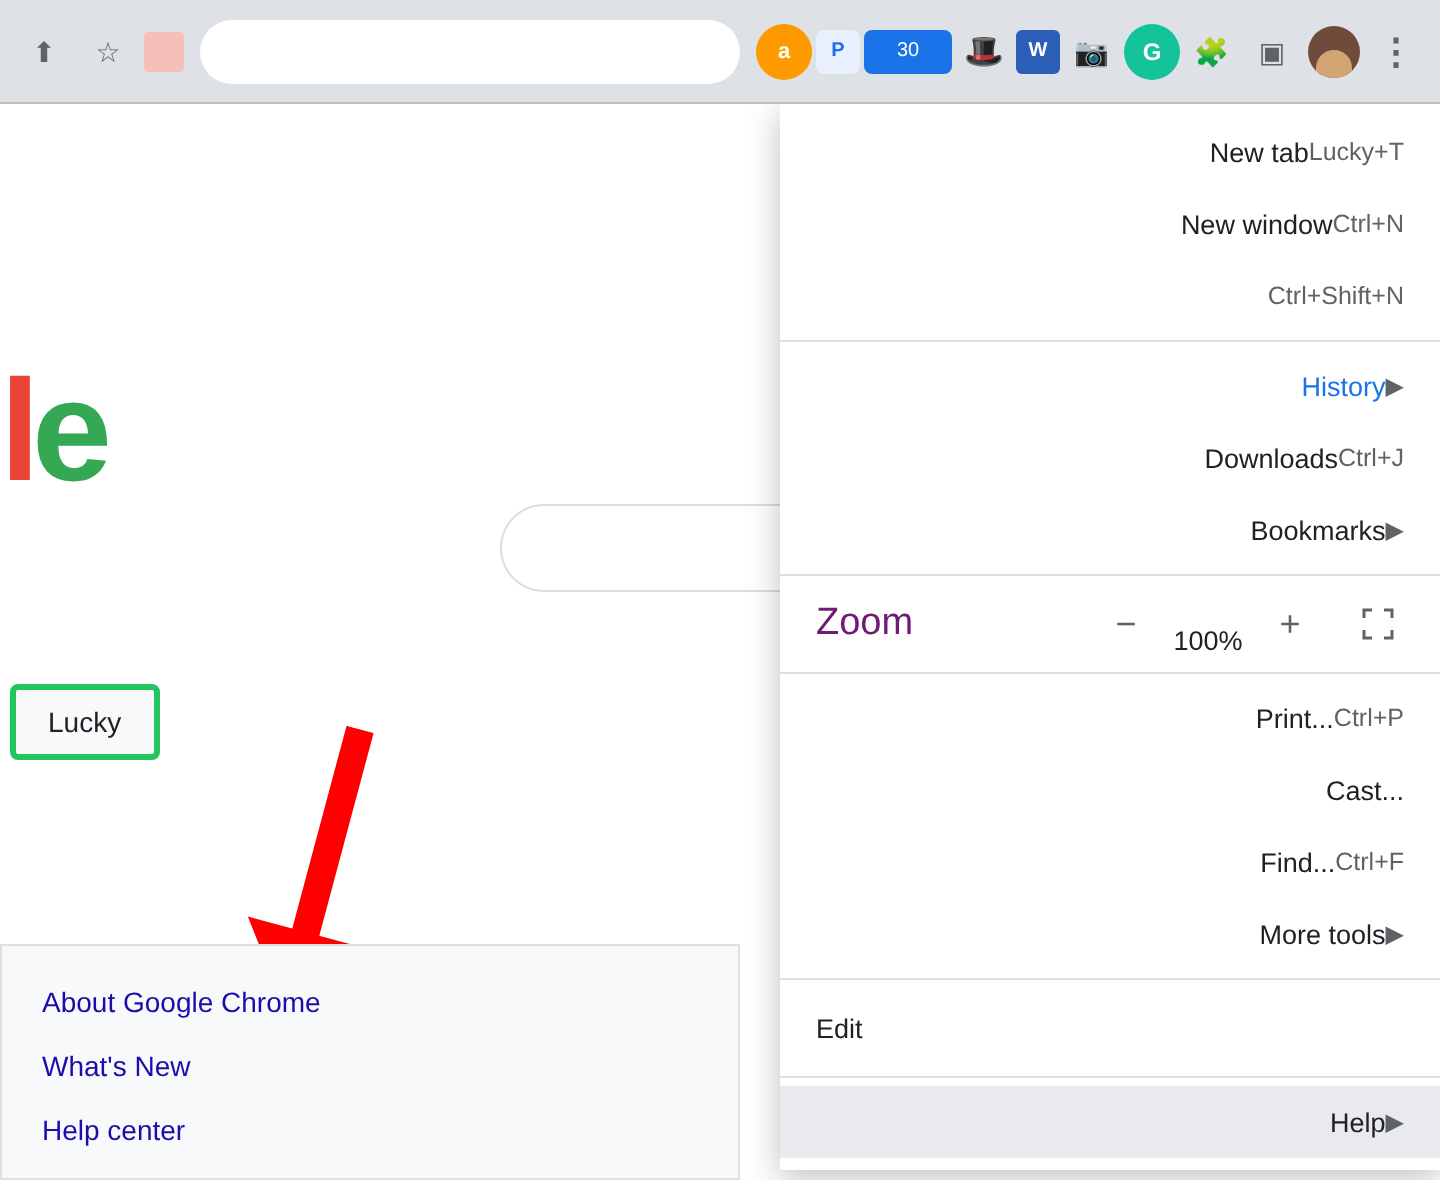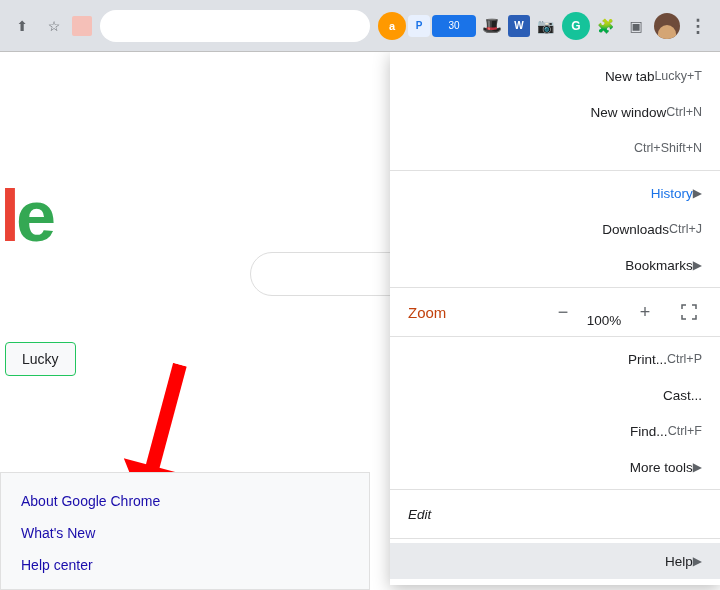--- a/index.html
+++ b/index.html
@@ -126,21 +126,21 @@
     .mic-icon {
       font-size: 18px;
     }
 
     
     .lucky-btn {
       position: absolute;
       top: 290px;
       left: 5px;
       background: #f8f9fa;
-      border: 1px solid #22c55e;
+      border: 3px solid #22c55e;
       border-radius: 4px;
       padding: 8px 16px;
       font-size: 14px;
       color: #202124;
     }
 
     
     .sub-panel {
       position: absolute;
       bottom: 0;
@@ -208,22 +208,22 @@
 
     .zoom-row {
       display: flex;
       align-items: center;
       padding: 4px 18px;
       gap: 0;
       min-height: 36px;
     }
 
     .zoom-label {
-      font-size: 15px;
-      color: #c2410c;
+      font-size: 19px;
+      color: #701a75;
       flex: 1;
     }
 
     .zoom-controls {
       display: flex;
       align-items: center;
       gap: 10px;
     }
 
     .zoom-btn {
@@ -257,21 +257,20 @@
       font-size: 14px;
     }
 
     
     .edit-row {
       display: flex;
       align-items: center;
       padding: 0 18px;
       min-height: 40px;
       gap: 15px;
-      font-style: italic;
     }
 
     .edit-label {
       font-size: 13.5px;
       color: #202124;
       flex: 1;
     }
 
     .edit-buttons {
       display: flex;

